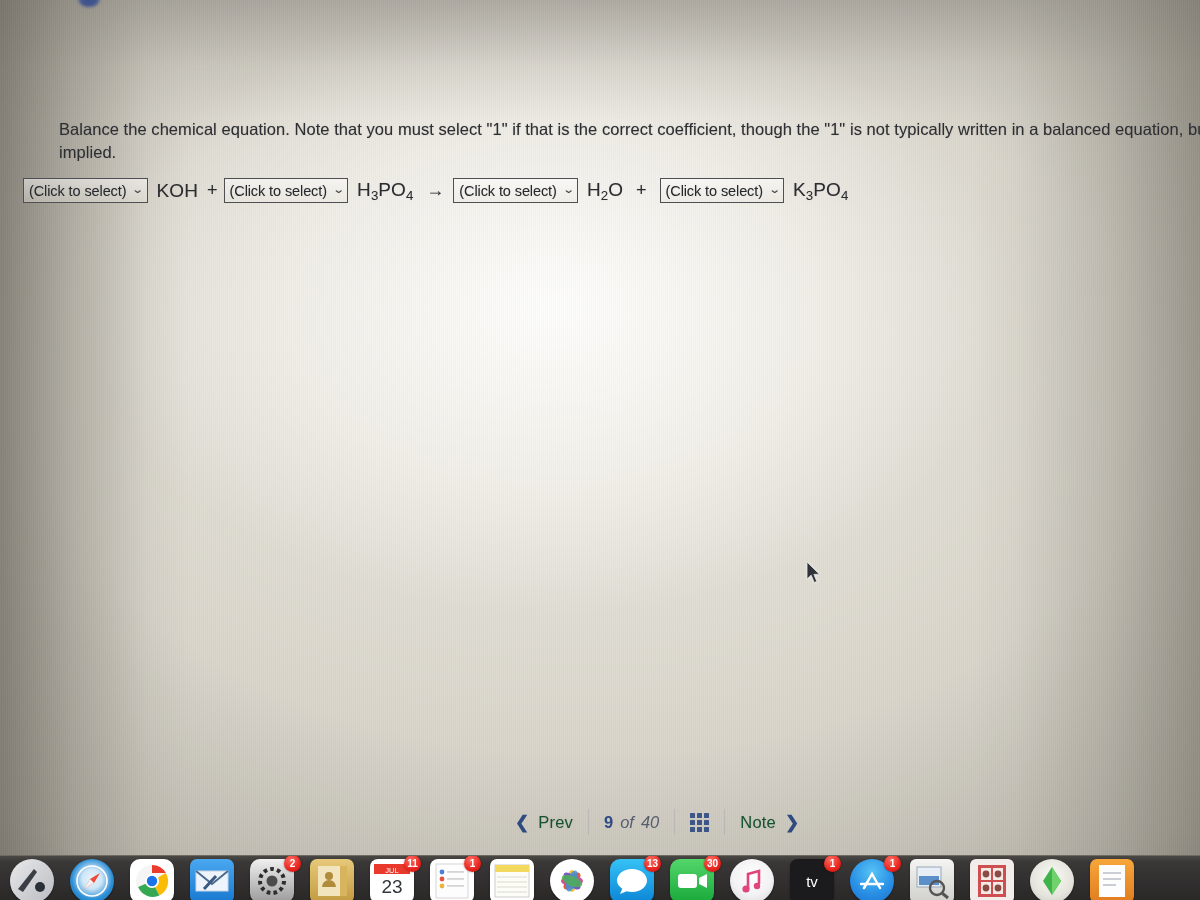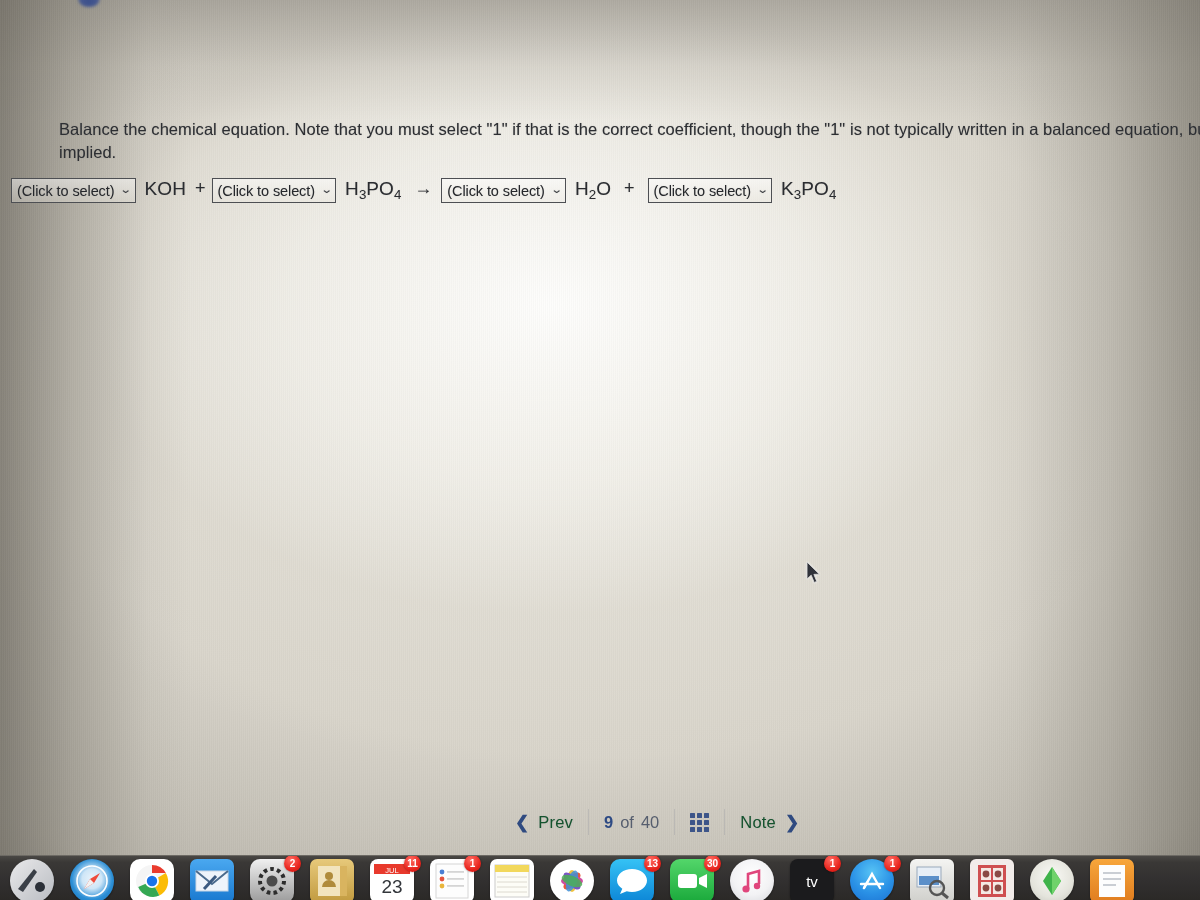--- a/index.html
+++ b/index.html
@@ -78,24 +78,24 @@
     font-size: 16.5px;
     line-height: 23px;
     color: #2d2f33;
     letter-spacing: 0.05px;
     text-shadow: 0 0 1.1px rgba(120,120,120,0.55);
     margin-left: 43px;
   }
 
   .equation {
     position: absolute;
-    left: 11px;
+    left: 23px;
     top: 178px;
     display: flex;
-    align-items: flex-start;
+    align-items: center;
     white-space: nowrap;
     font-size: 17px;
     color: #2b2d31;
   }
 
   .select-box {
     display: inline-flex;
     align-items: center;
     justify-content: space-between;
     box-sizing: border-box;
@@ -169,20 +169,21 @@
     color: #14532d;
     letter-spacing: 0.2px;
     text-shadow: 0 0 1.2px rgba(150,150,160,0.5);
   }
   .pg-num {
     color: #2d4a84;
     font-weight: bold;
   }
   .pg-of {
     color: #565e6e;
+    font-style: italic;
   }
   .grid-icon {
     display: grid;
     grid-template-columns: repeat(3, 5px);
     grid-template-rows: repeat(3, 5px);
     gap: 2px;
   }
   .grid-icon i {
     display: block;
     width: 5px; height: 5px;

